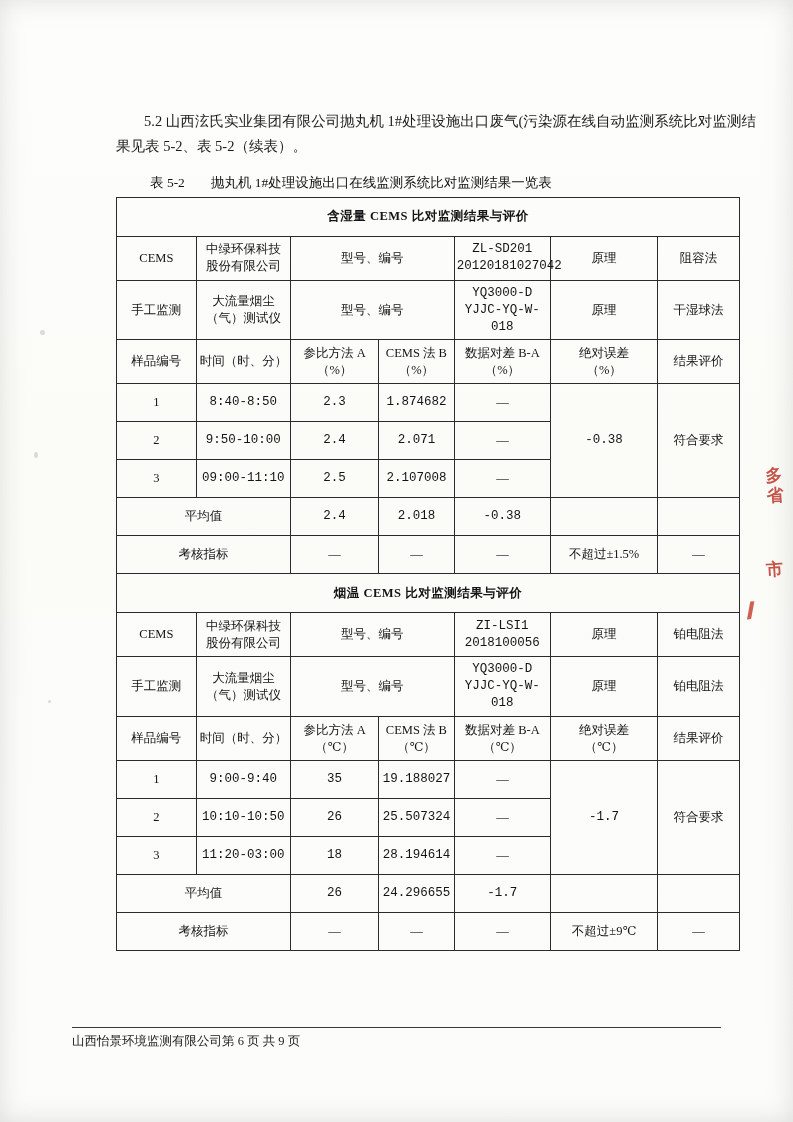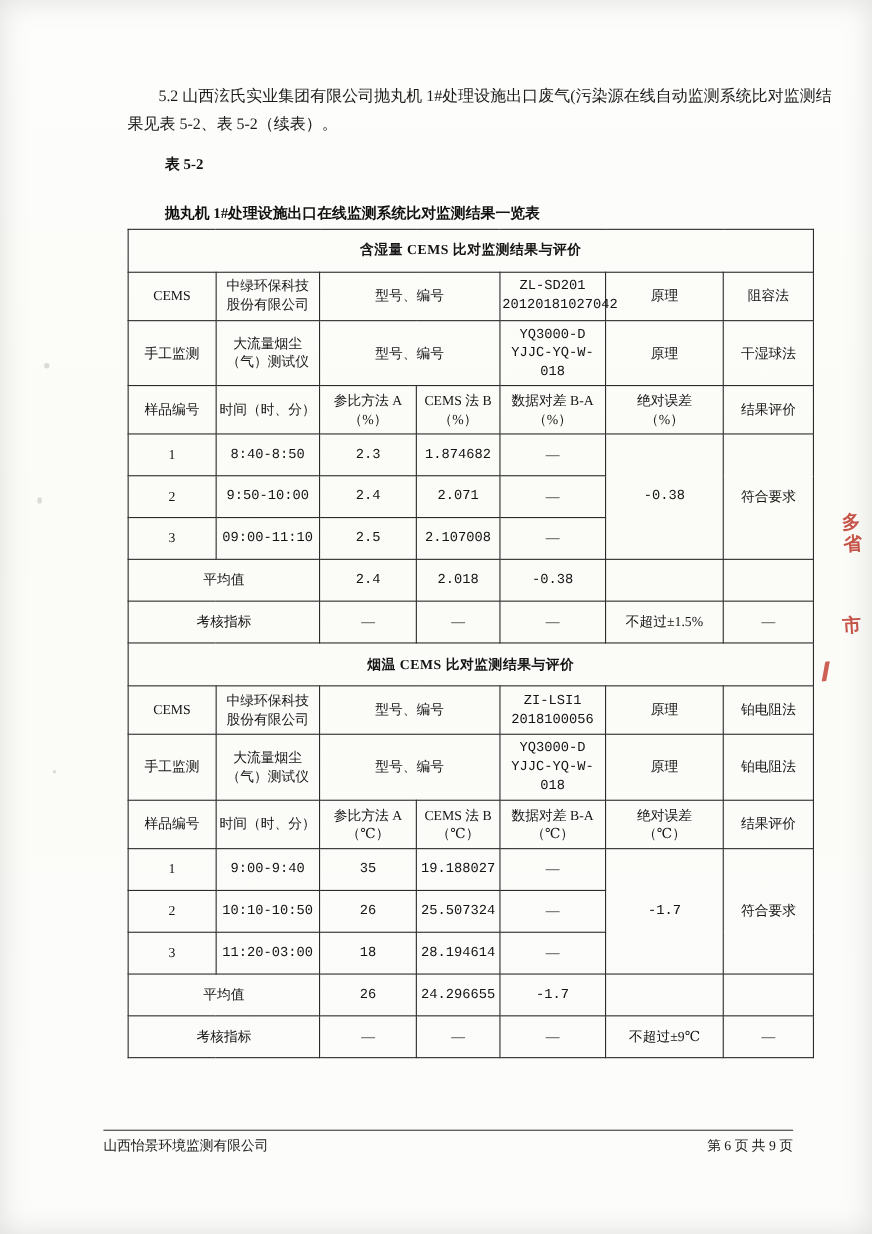--- a/index.html
+++ b/index.html
@@ -25,40 +25,39 @@
   }
   .edge-shadow {
     position: absolute;
     inset: 0;
     box-shadow: inset 0 0 26px rgba(120,120,120,0.22);
     pointer-events: none;
   }
   .content {
     position: absolute;
     left: 72px;
-    top: 61px;
+    top: 94px;
     width: 640px;
     padding-left: 44px;
   }
   .intro {
     font-size: 14.5px;
     line-height: 1.75;
     color: #1b1b1b;
     text-align: justify;
     text-indent: 28px;
   }
   .table-caption {
     margin-top: 6px;
     font-size: 13.5px;
-    font-weight: bold;
+    font-weight: normal;
     color: #111;
     display: flex;
     gap: 26px;
     padding-left: 34px;
-    flex-direction: column;
   }
   table.main {
     margin-top: 5px;
     border-collapse: collapse;
     width: 624px;
     table-layout: fixed;
   }
   table.main td {
     border: 1px solid #2b2b2b;
     font-size: 12.5px;
@@ -85,24 +84,22 @@
   .two-line { line-height: 1.45; }
   .dash { font-size: 14px; }
   .footer {
     position: absolute;
     left: 72px;
     right: 72px;
     bottom: 72px;
     border-top: 1px solid #3a3a3a;
     padding-top: 5px;
     display: flex;
-    justify-content: space-between;
     font-size: 12.5px;
     color: #1b1b1b;
-    margin-left: 22px;
   }
   
   .stamp {
     position: absolute;
     right: 10px;
     color: #c0392b;
     font-size: 17px;
     font-weight: bold;
     opacity: 0.85;
     font-family: "DejaVu Serif", serif;

